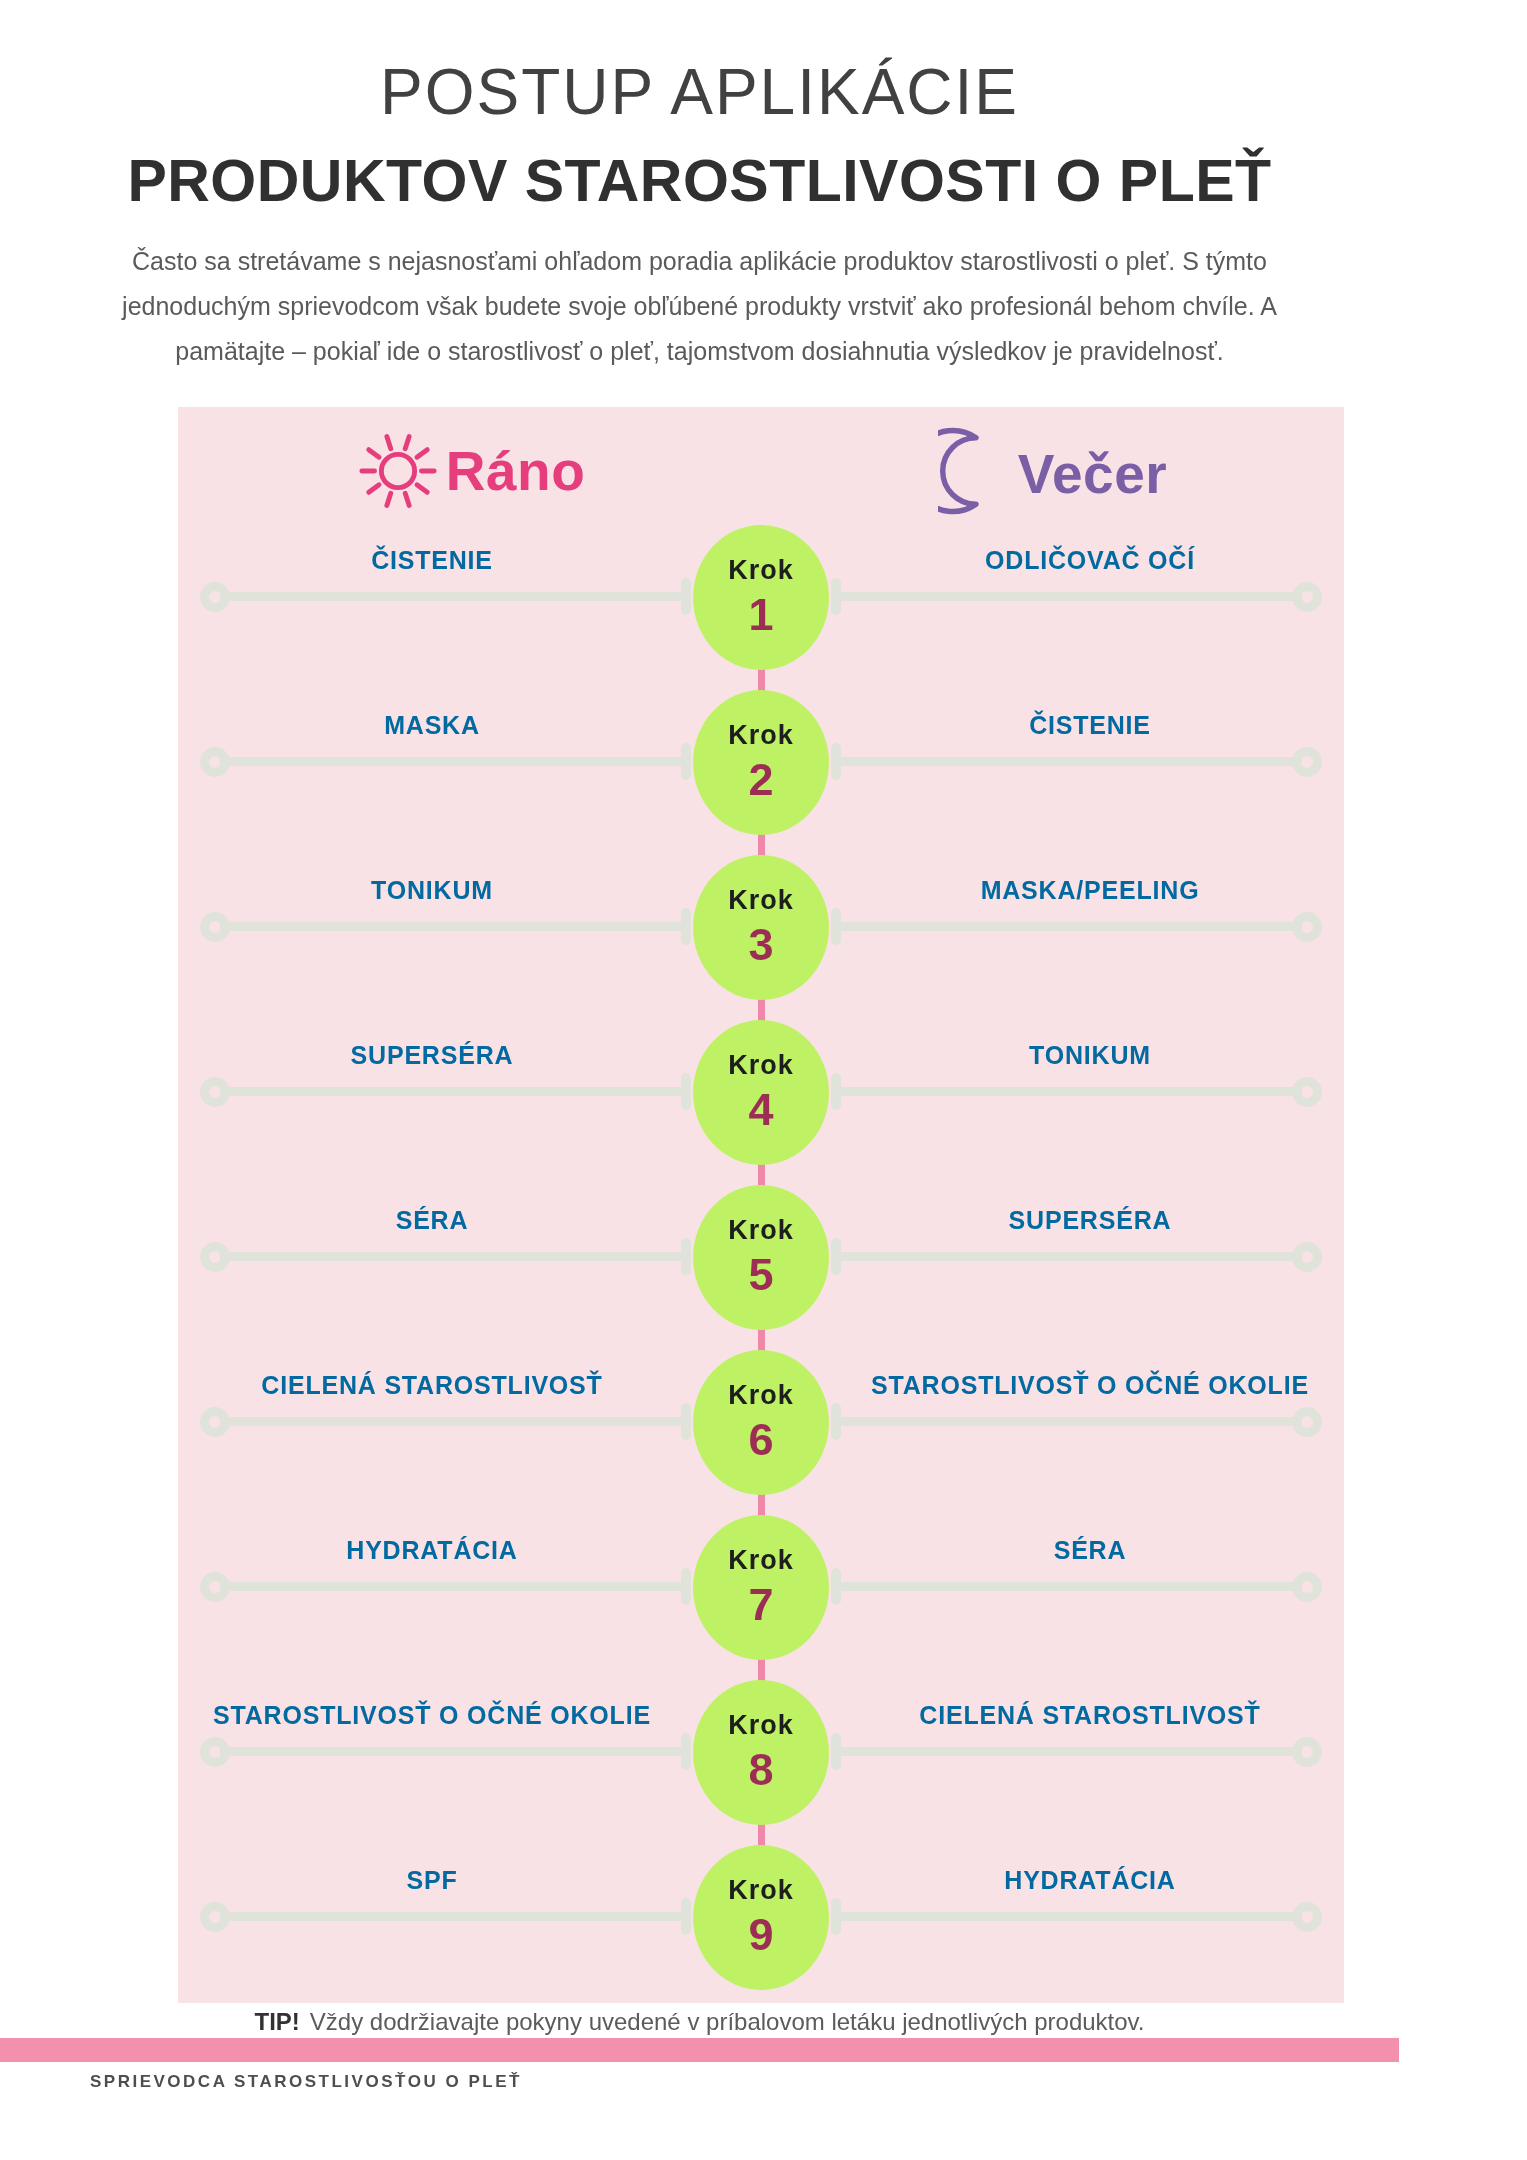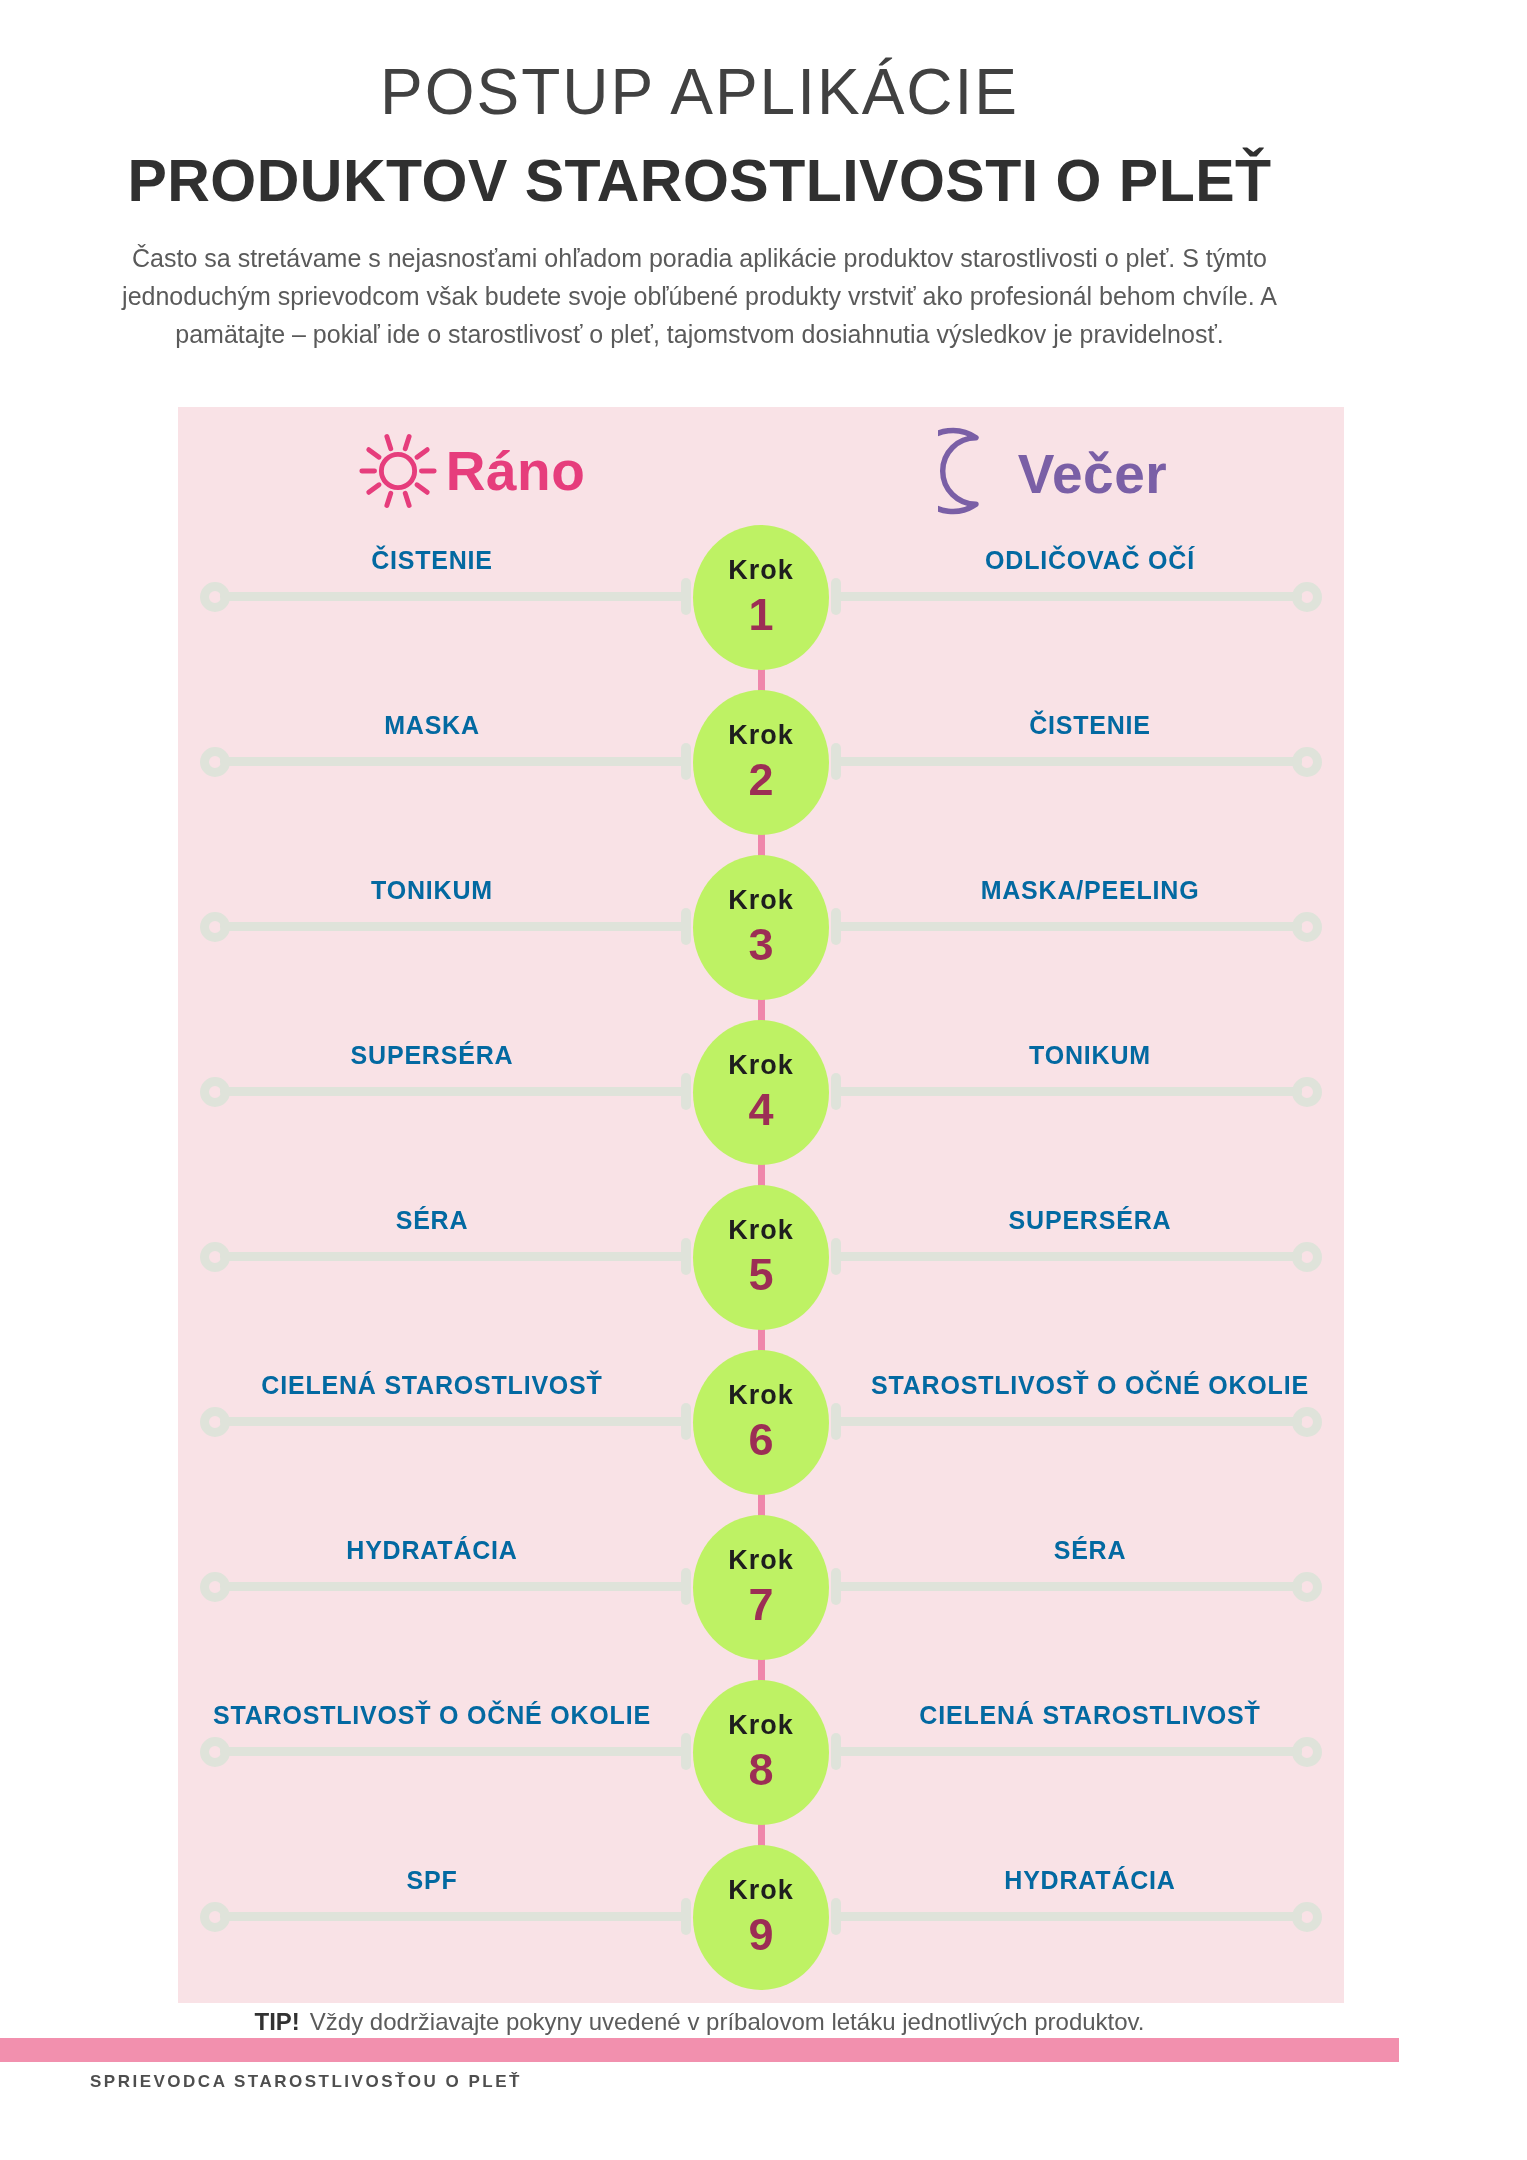--- a/index.html
+++ b/index.html
@@ -12,21 +12,21 @@
   .title1 {
     position:absolute; top:55px; left:0; right:0; text-align:center;
     font-size:64px; font-weight:300; color:#414141; letter-spacing:2px;
   }
   .title2 {
     position:absolute; top:147px; left:0; right:0; text-align:center;
     font-size:59px; font-weight:800; color:#303030; letter-spacing:0.5px;
   }
   .intro {
     position:absolute; top:239px; left:50%; transform:translateX(-50%);
-    width:1215px; text-align:center; font-size:25px; line-height:38px; color:#5a5a5a;
+    width:1215px; text-align:center; font-size:25px; line-height:45px; color:#5a5a5a;
   }
 
   
   .panel {
     position:absolute; left:178px; top:407px; width:1166px; height:1596px;
     background:#f9e2e6;
   }
   .panel-headers { position:absolute; top:14px; left:0; right:0; height:100px; display:flex; }
   .panel-half { flex:1; display:flex; align-items:center; justify-content:center; gap:4px; }
   .period-title { font-size:55px; font-weight:800; letter-spacing:0.5px; }

